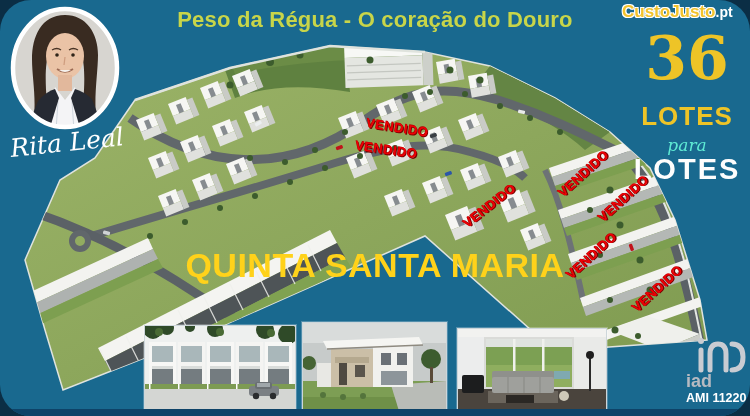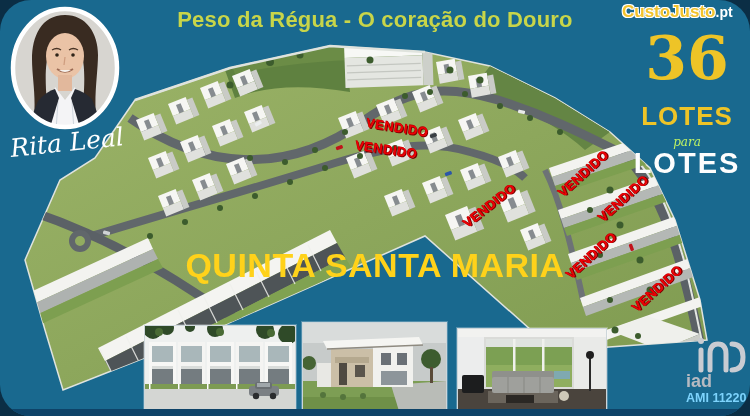--- a/index.html
+++ b/index.html
@@ -20,21 +20,21 @@
 
   
   .cj{left:622px;top:2px;font-size:17px;font-weight:800;color:#f2c32d;white-space:nowrap;
       text-shadow:-1px -1px 0 #fff,1px -1px 0 #fff,-1px 1px 0 #fff,1px 1px 0 #fff,0 1px 0 #fff;}
   .cj .tld{color:#ffffff;font-size:14px;text-shadow:none;font-weight:800;}
 
   
   .offer{left:628px;top:30px;width:118px;text-align:center;color:#eec427;}
   .offer .n36{font-family:"DejaVu Serif",serif;font-weight:bold;font-size:60px;line-height:.95;}
   .offer .lotes{font-size:26px;font-weight:800;letter-spacing:1px;margin-top:14px;}
-  .offer .para{font-family:"DejaVu Serif",serif;font-style:italic;font-size:12px;color:#bef264;margin-top:3px;}
+  .offer .para{font-family:"DejaVu Serif",serif;font-style:italic;font-size:17px;color:#5eead4;margin-top:3px;}
   .offer .venda{font-size:29px;font-weight:800;letter-spacing:2px;color:#fdfdfd;line-height:1;}
 
   
   .photo{left:8px;top:5px;}
   .signature{left:4px;top:128px;width:126px;text-align:center;
     font-family:"DejaVu Serif",serif;font-style:italic;font-size:25px;color:#fff;
     transform:rotate(-6deg);white-space:nowrap;}
 
   
   .project{left:95px;top:247px;width:560px;text-align:center;color:#ffd21a;}
@@ -46,21 +46,21 @@
     font-size:13px;font-weight:800;color:#ee0005;letter-spacing:.5px;white-space:nowrap;
     text-shadow:1px 1px 0 #7d0000, -0.5px -0.5px 0 #b30000;
   }
 
   
   .thumb{border:1px solid #cdd6da;box-shadow:0 0 0 1px rgba(255,255,255,.25);}
 
   
   .iad-block{left:686px;top:334px;width:62px;}
   .iad-name{font-size:18px;font-weight:800;color:#b6bac1;line-height:1;margin-top:-4px;padding-right:2px;}
-  .ami{font-size:12.5px;font-weight:800;color:#7dd3fc;margin-top:1px;white-space:nowrap;}
+  .ami{font-size:12.5px;font-weight:800;color:#ffffff;margin-top:1px;white-space:nowrap;}
 
   .bottom-strip{left:0;top:409px;width:750px;height:7px;background:#0e4368;}
 </style>
 </head>
 <body>
 
 <div class="stage">
 
   <svg class="abs" style="left:0;top:0" width="750" height="416" viewBox="0 0 750 416">
     <defs>

